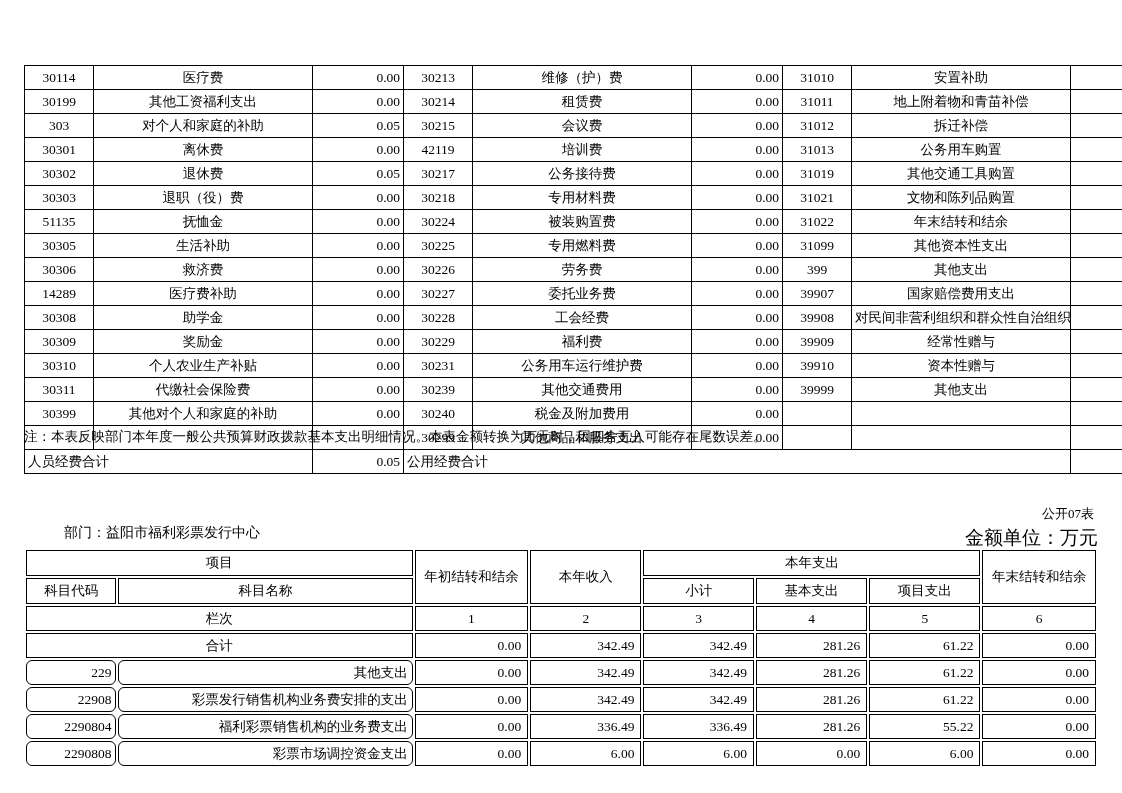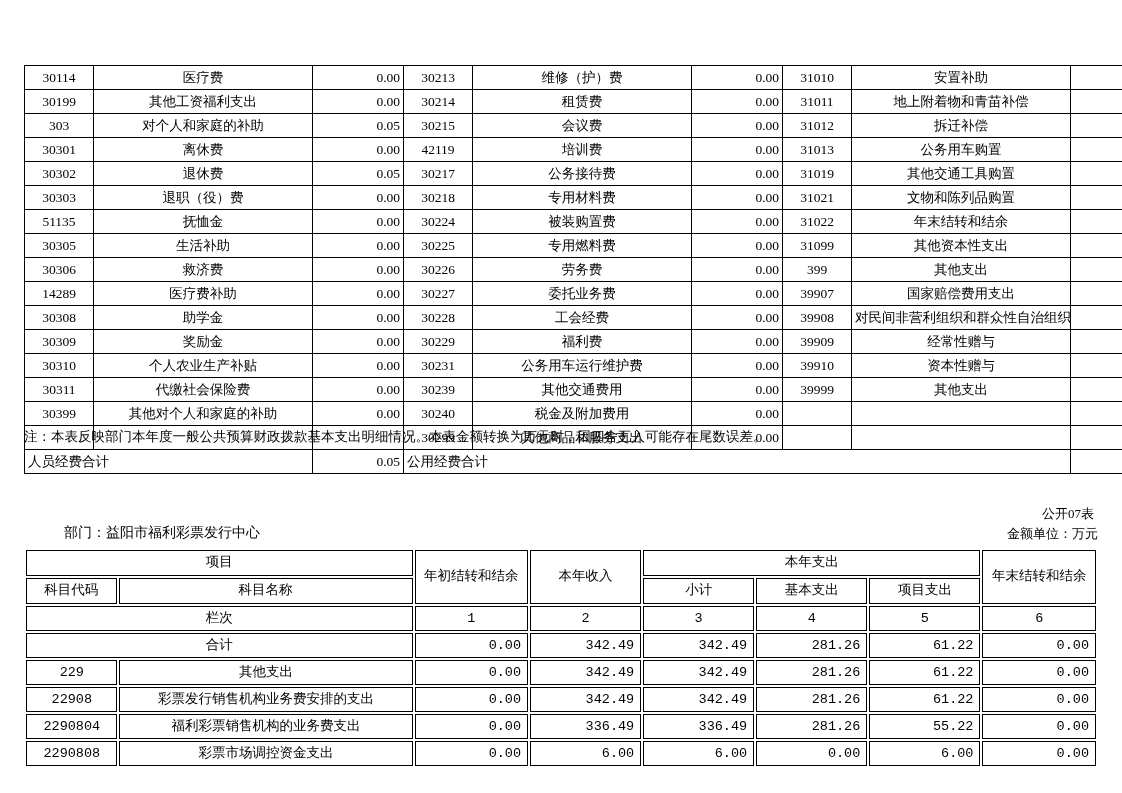--- a/index.html
+++ b/index.html
@@ -80,47 +80,46 @@
     position: absolute;
     left: 14px;
     top: 524px;
     font-size: 14px;
     margin-left: 26px;
   }
   .unit {
     position: absolute;
     right: 0;
     top: 525px;
-    font-size: 13px;
+    font-size: 19px;
   }
 
   
   .t2 {
     position: absolute;
     left: 0;
     top: 548px;
     width: 1074px;
     font-size: 13.5px;
   }
   .t2 td, .t2 th {
     border: 1px solid #000;
     height: 23px;
     line-height: 23px;
     padding: 0 4px;
     overflow: hidden;
     white-space: nowrap;
     font-weight: normal;
     text-align: center;
-    font-family: Liberation Mono, monospace;
   }
   .t2 .c-code { width: 92px; }
   .t2 .c-name { width: 298px; }
   .t2 .c-num  { width: 114px; }
   .t2 .c-last { width: 114px; }
-  .t2 td.left { text-align: center; padding-left: 5px; }
+  .t2 td.left { text-align: right; padding-left: 5px; border-radius: 6px; }
   .t2 td.right { text-align: right; padding-right: 6px; }
   .t2 tr.head td { height: 24px; line-height: 24px; }
 </style>
 </head>
 <body>
 
 <div class="page">
 
   <table class="grid t1">
     <tbody id="t1-body">

